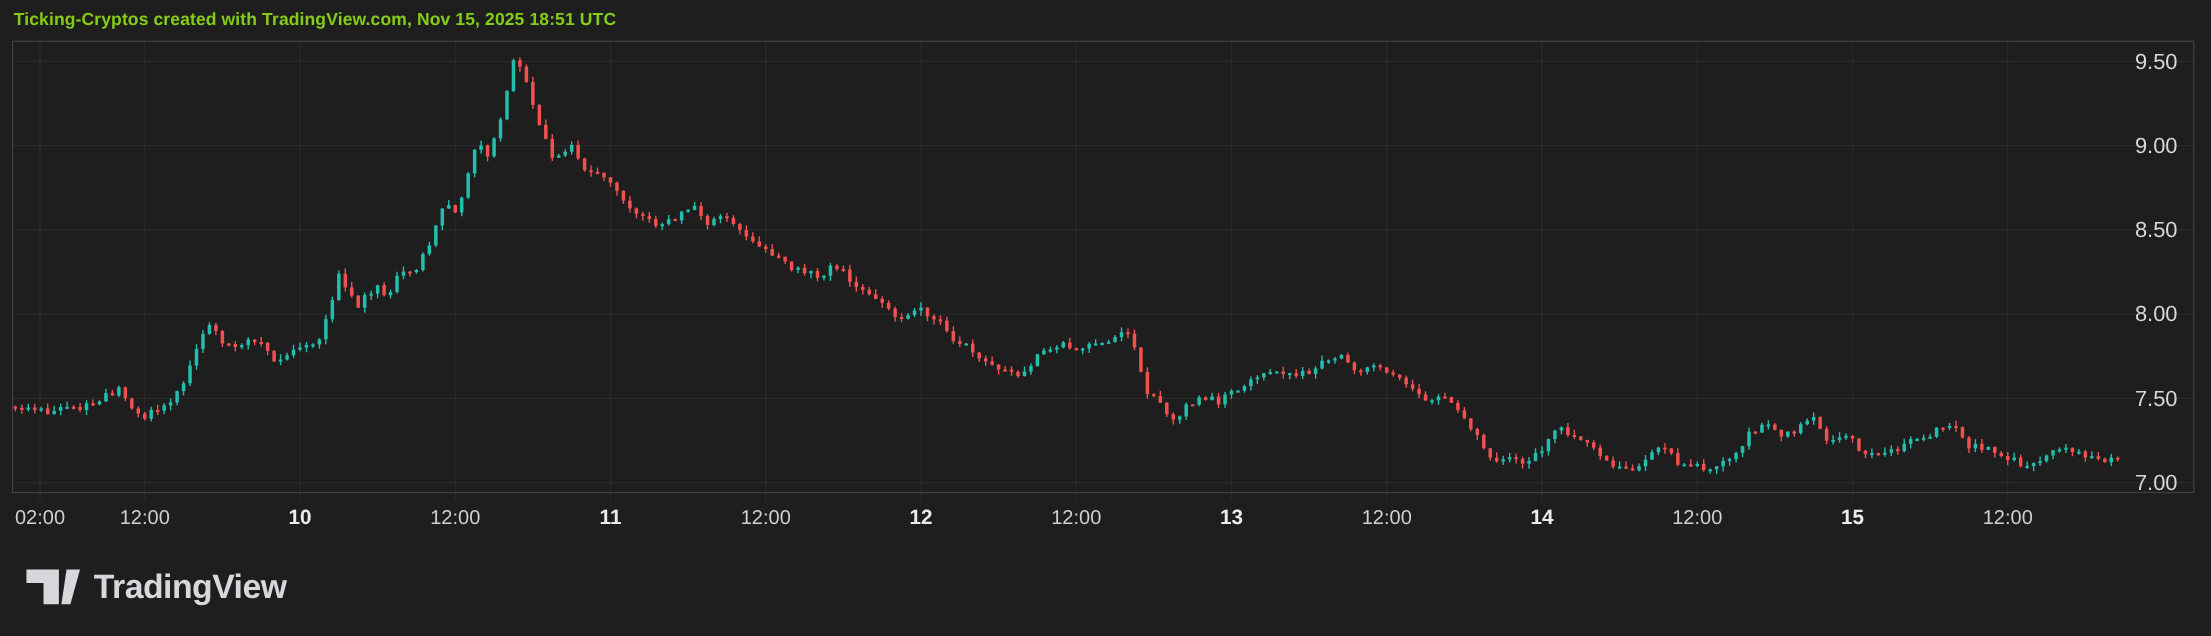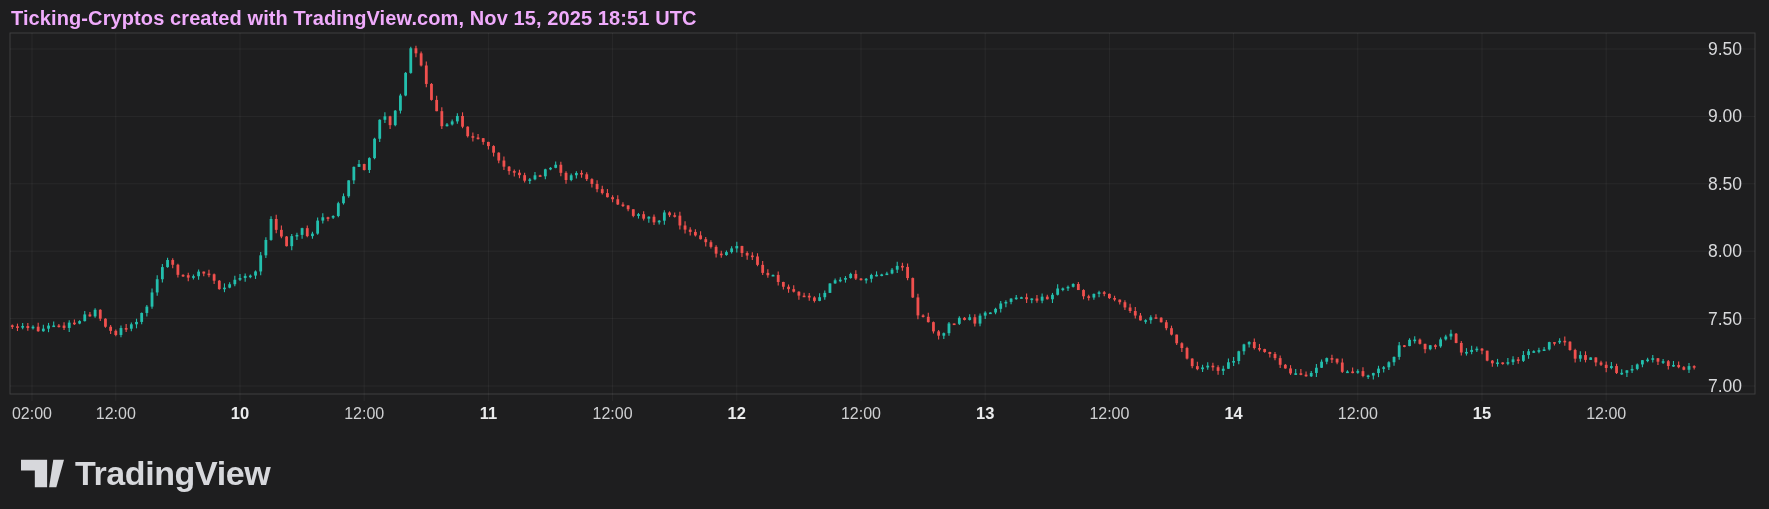--- a/index.html
+++ b/index.html
@@ -5,33 +5,33 @@
   html,body{margin:0;padding:0;background:#141414;}
   .stage{
     position:relative;
     width:1769px;height:509px;
     background:#1e1e1f;
     overflow:hidden;
     font-family:"Liberation Sans", sans-serif;
   }
   .title{
     position:absolute;left:11px;top:7px;
-    font-size:20px;font-weight:700;color:#f0abfc;
+    font-size:14px;font-weight:700;color:#84cc16;
     letter-spacing:.1px;
   }
   .chart{position:absolute;inset:0;padding-left:24px;}
   .chart svg{position:absolute;left:0;top:0;}
   .logo{
     position:absolute;left:21px;top:454px;
     display:flex;align-items:center;gap:11px;
     color:#d7d8dc;
   }
   .logo .mark{display:block;}
   .logo .word{
-    font-size:34px;font-weight:700;letter-spacing:-0.4px;
+    font-size:27px;font-weight:700;letter-spacing:-0.4px;
     color:#d7d8dc;
   }
 </style>
 </head>
 <body>
 
 <div class="stage">
   <div class="title">Ticking-Cryptos created with TradingView.com, Nov 15, 2025 18:51 UTC</div>
   <div class="chart" id="chart">
       <svg width="1769" height="509">

